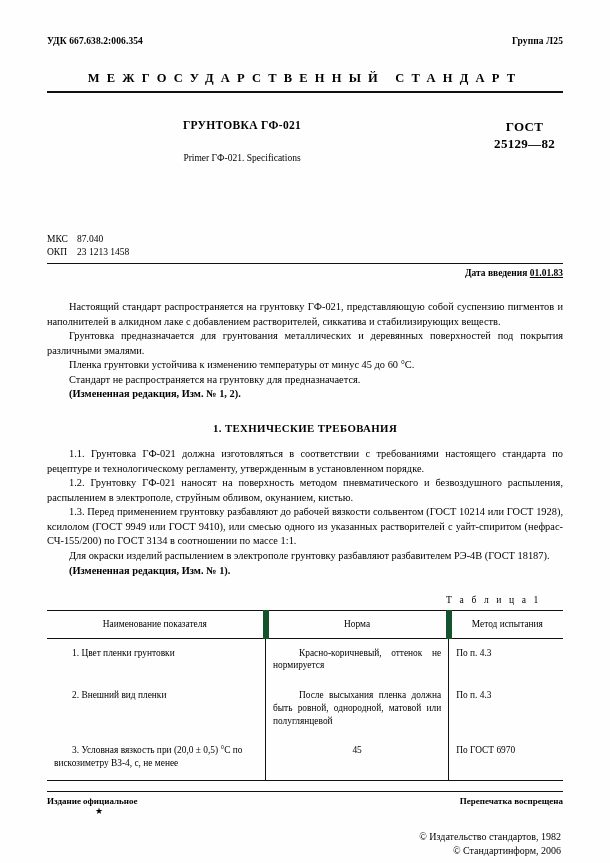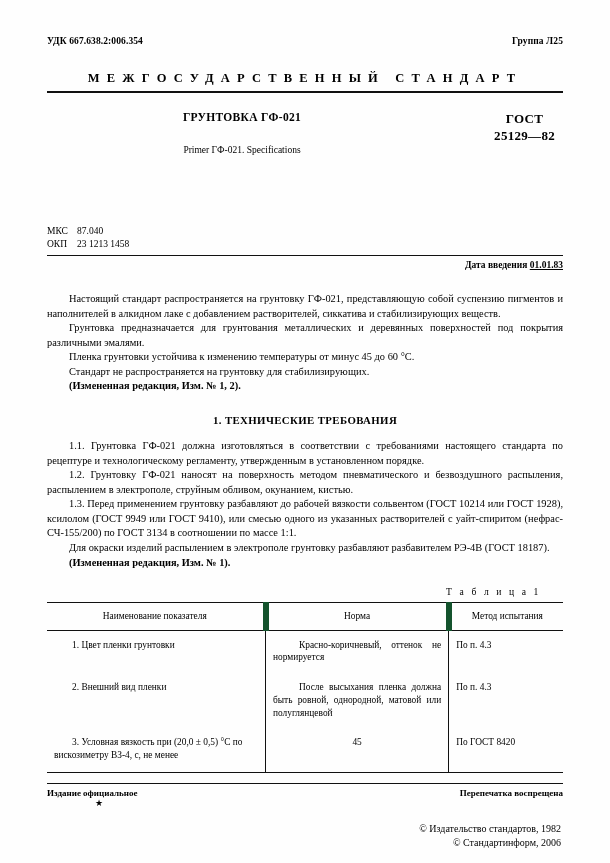--- a/index.html
+++ b/index.html
@@ -52,21 +52,21 @@
     white-space: nowrap;
   }
   .rule-thick {
     border-top: 2.4px solid #111;
     margin-top: 5px;
   }
 
   
   .title-block {
     position: relative;
-    margin-top: 18px;
+    margin-top: 26px;
     min-height: 92px;
   }
   .title-left {
     text-align: center;
     width: 390px;
   }
   .t-main {
     font-size: 11.5px;
     font-weight: bold;
     letter-spacing: 0.3px;
@@ -256,21 +256,21 @@
     <div class="rule-thin"></div>
     <div class="date-row">
       <span>Дата введения</span>
       <span class="date-val">01.01.83</span>
     </div>
 
     <div class="body-text">
       <p>Настоящий стандарт распространяется на грунтовку ГФ-021, представляющую собой суспензию пигментов и наполнителей в алкидном лаке с добавлением растворителей, сиккатива и стабилизирующих веществ.</p>
       <p>Грунтовка предназначается для грунтования металлических и деревянных поверхностей под покрытия различными эмалями.</p>
       <p>Пленка грунтовки устойчива к изменению температуры от минус 45 до 60 °С.</p>
-      <p>Стандарт не распространяется на грунтовку для стабилизирующих.</p>
+      <p>Стандарт не распространяется на грунтовку для предназначается.</p>
       <p class="bold">(Измененная редакция, Изм. № 1, 2).</p>
     </div>
 
     <div class="sect-head">1. ТЕХНИЧЕСКИЕ ТРЕБОВАНИЯ</div>
     <div class="clause-text">
       <p>1.1. Грунтовка ГФ-021 должна изготовляться в соответствии с требованиями настоящего стандарта по рецептуре и технологическому регламенту, утвержденным в установленном порядке.</p>
       <p>1.2. Грунтовку ГФ-021 наносят на поверхность методом пневматического и безвоздушного распыления, распылением в электрополе, струйным обливом, окунанием, кистью.</p>
       <p>1.3. Перед применением грунтовку разбавляют до рабочей вязкости сольвентом (ГОСТ 10214 или ГОСТ 1928), ксилолом (ГОСТ 9949 или ГОСТ 9410), или смесью одного из указанных растворителей с уайт-спиритом (нефрас-СЧ-155/200) по ГОСТ 3134 в соотношении по массе 1:1.</p>
       <p>Для окраски изделий распылением в электрополе грунтовку разбавляют разбавителем РЭ-4В (ГОСТ 18187).</p>
       <p class="bold">(Измененная редакция, Изм. № 1).</p>
@@ -302,21 +302,21 @@
           <td class="col-norm">
               <span class="ind">После высыхания пленка должна быть ровной, однородной, матовой или полуглянцевой</span>
             </td>
           <td class="col-meth">По п. 4.3</td>
         </tr>
         <tr>
           <td class="col-name">
               <span class="ind">3. Условная вязкость при (20,0 ± 0,5) °С по вискозиметру ВЗ-4, с, не менее</span>
             </td>
           <td class="col-norm center"><span>45</span></td>
-          <td class="col-meth">По ГОСТ 8420</td>
+          <td class="col-meth">По ГОСТ 6970</td>
         </tr>
       </tbody>
     </table>
     <div class="tbl-bottom"></div>
 
     <div class="foot-rule"></div>
     <div class="foot-row">
       <span>Издание официальное</span>
       <span>Перепечатка воспрещена</span>
     </div>

